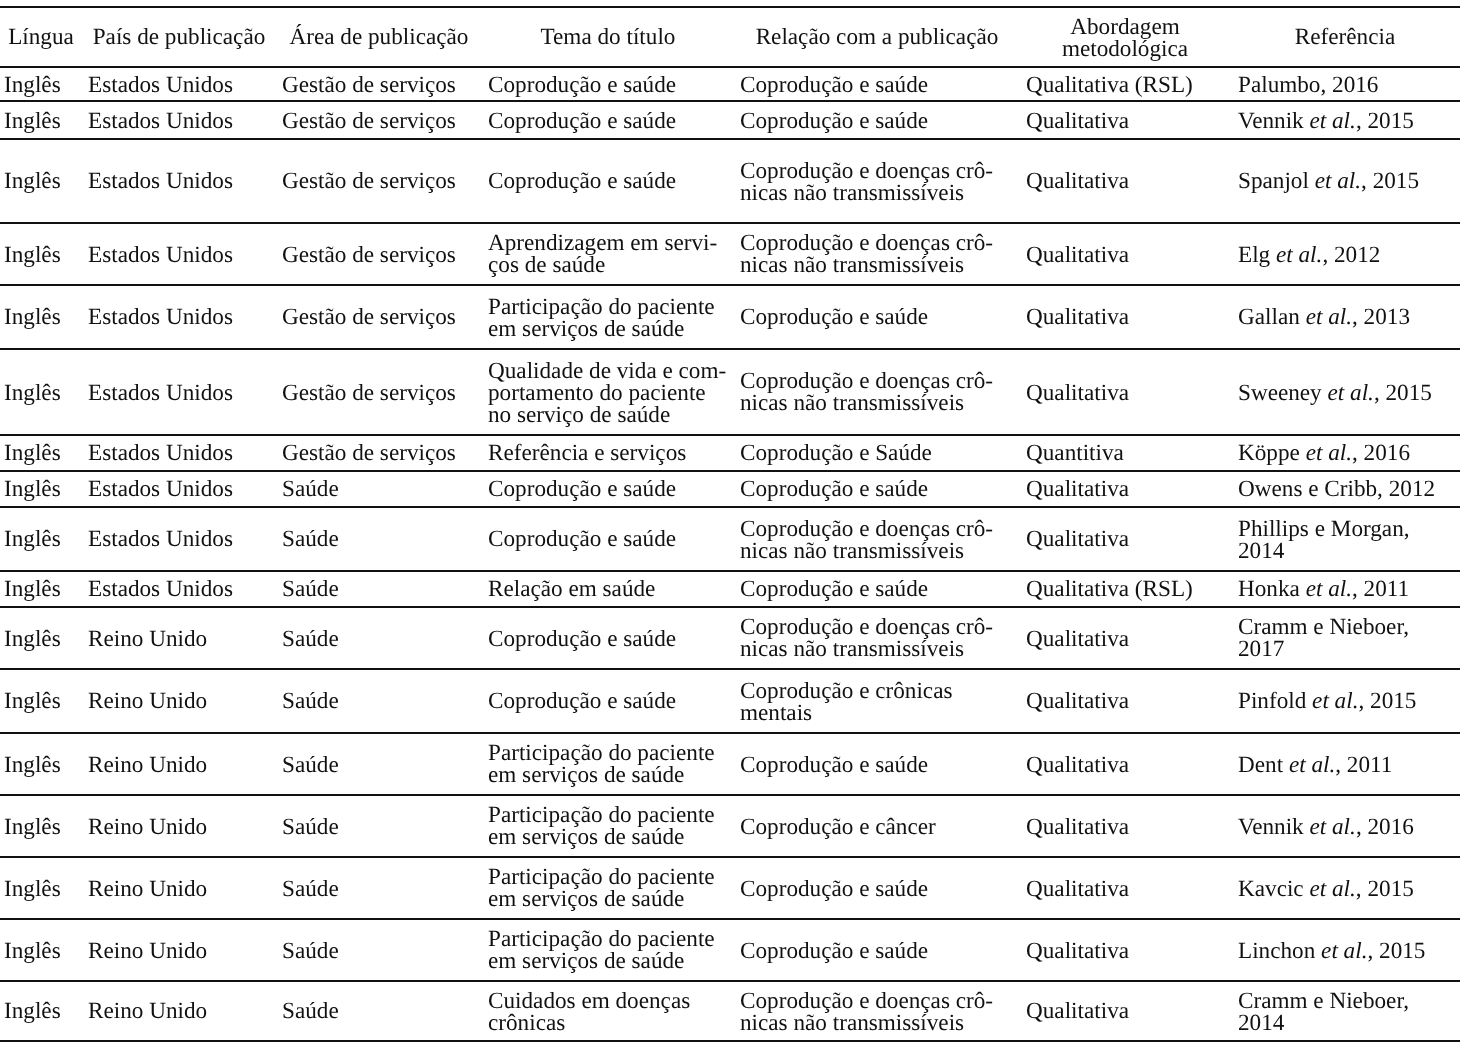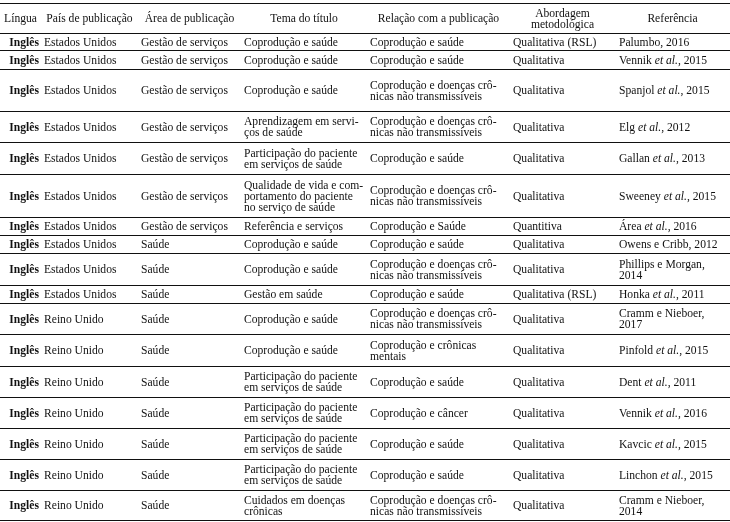--- a/index.html
+++ b/index.html
@@ -42,21 +42,21 @@
       text-align: center;
       padding: 1px 2px;
       height: 27px;
     }
     td {
       vertical-align: middle;
       padding: 0 3px;
       text-align: left;
       white-space: normal;
     }
-    td.c0 { text-align: right; padding-left: 2px; padding-right: 2px; font-weight: bold; }
+    td.c0 { text-align: left; padding-left: 2px; padding-right: 2px; }
     td.c6 { padding-left: 4px; }
     col.c0 { width: 41px; }
     col.c1 { width: 97px; }
     col.c2 { width: 103px; }
     col.c3 { width: 126px; }
     col.c4 { width: 143px; }
     col.c5 { width: 105px; }
     col.c6 { width: 115px; }
     em { font-style: italic; }
   </style>
@@ -140,21 +140,21 @@
           <td class="c5">Qualitativa</td>
           <td class="c6"><span>Sweeney </span><em>et al.</em><span>, 2015</span></td>
         </tr>
         <tr style="height: 18px;">
           <td class="c0">Inglês</td>
           <td class="c1">Estados Unidos</td>
           <td class="c2">Gestão de serviços</td>
           <td class="c3">Referência e serviços</td>
           <td class="c4">Coprodução e Saúde</td>
           <td class="c5">Quantitiva</td>
-          <td class="c6"><span>Área </span><em>et al.</em><span>, 2016</span></td>
+          <td class="c6"><span>Köppe </span><em>et al.</em><span>, 2016</span></td>
         </tr>
         <tr style="height: 18px;">
           <td class="c0">Inglês</td>
           <td class="c1">Estados Unidos</td>
           <td class="c2">Saúde</td>
           <td class="c3">Coprodução e saúde</td>
           <td class="c4">Coprodução e saúde</td>
           <td class="c5">Qualitativa</td>
           <td class="c6"><span>Owens e Cribb, 2012</span><em></em><span></span></td>
         </tr>
@@ -164,21 +164,21 @@
           <td class="c2">Saúde</td>
           <td class="c3">Coprodução e saúde</td>
           <td class="c4">Coprodução e doenças crô-nicas não transmissíveis</td>
           <td class="c5">Qualitativa</td>
           <td class="c6"><span>Phillips e Morgan, 2014</span><em></em><span></span></td>
         </tr>
         <tr style="height: 18px;">
           <td class="c0">Inglês</td>
           <td class="c1">Estados Unidos</td>
           <td class="c2">Saúde</td>
-          <td class="c3">Gestão em saúde</td>
+          <td class="c3">Relação em saúde</td>
           <td class="c4">Coprodução e saúde</td>
           <td class="c5">Qualitativa (RSL)</td>
           <td class="c6"><span>Honka </span><em>et al.</em><span>, 2011</span></td>
         </tr>
         <tr style="height: 31px;">
           <td class="c0">Inglês</td>
           <td class="c1">Reino Unido</td>
           <td class="c2">Saúde</td>
           <td class="c3">Coprodução e saúde</td>
           <td class="c4">Coprodução e doenças crô-nicas não transmissíveis</td>

